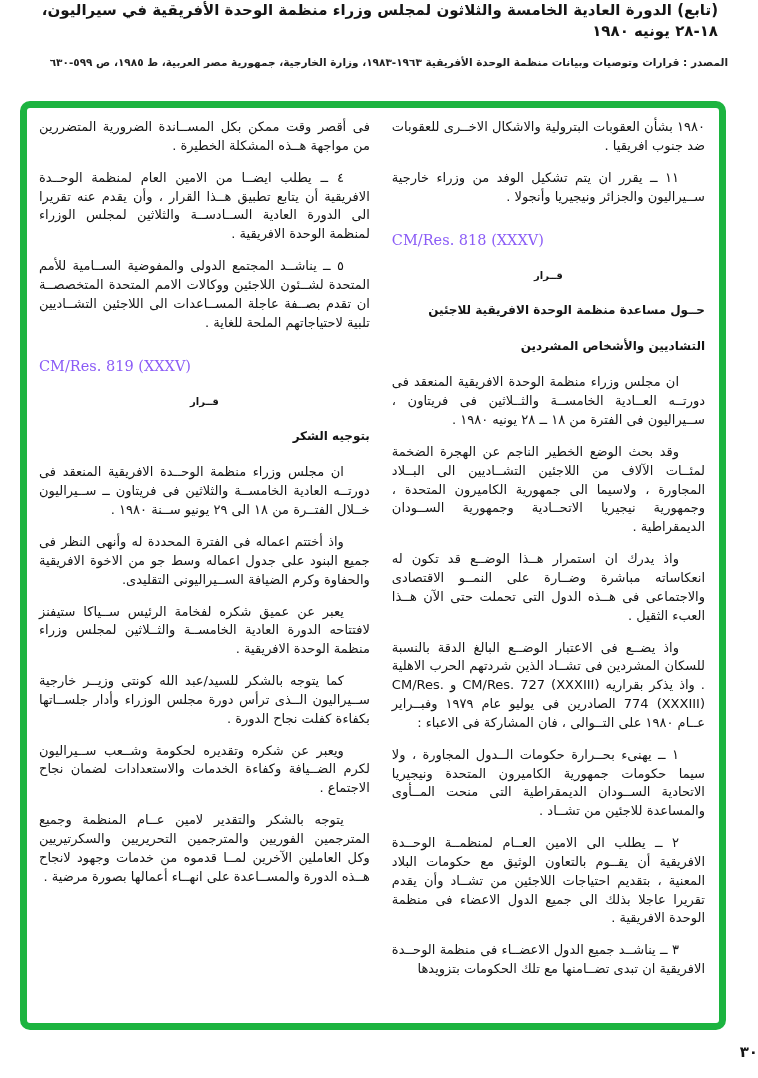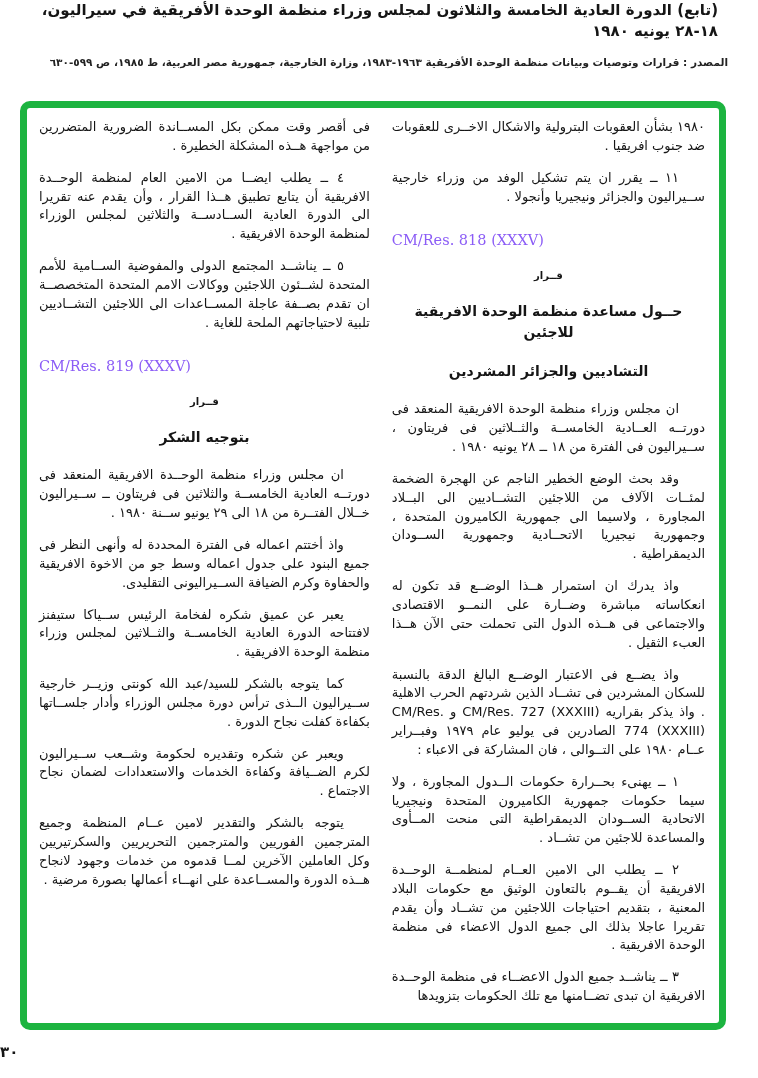--- a/index.html
+++ b/index.html
@@ -50,47 +50,47 @@
     direction:ltr; text-align:left;
     font-family:"DejaVu Serif","Liberation Serif",serif;
     font-size:14.5px; color:#8b5cf6;
     margin:26px 0 22px 0;
   }
   .h-qarar{
     text-align:center; font-weight:bold; font-size:10px;
     margin:4px 0 20px 0;
   }
   .h-sub{
-    text-align:center; font-weight:bold; font-size:14px;
+    text-align:right; font-weight:bold; font-size:12px;
     margin:12px 0 18px 0; line-height:1.5;
   }
   
   .page-number{
-    position:absolute; left:0; right:15px; top:1043px;
-    text-align:left; font-size:15px; font-weight:bold;
+    position:absolute; left:0; right:0; top:1043px;
+    text-align:right; font-size:15px; font-weight:bold;
   }
 </style>
 </head>
 <body>
 
 <div class="header">
   <div class="header-line1">(تابع) الدورة العادية الخامسة والثلاثون لمجلس وزراء منظمة الوحدة الأفريقية في سيراليون، ١٨-٢٨ يونيه ١٩٨٠</div>
   <div class="header-line2">المصدر : قرارات وتوصيات وبيانات منظمة الوحدة الأفريقية ١٩٦٣-١٩٨٣، وزارة الخارجية، جمهورية مصر العربية، ط ١٩٨٥، ص ٥٩٩-٦٣٠</div>
 </div>
 
 <div class="sheet">
   <div class="columns">
 
     <div class="col col-right">
       <p class="para para-flush">١٩٨٠ بشأن العقوبات البترولية والاشكال الاخــرى للعقوبات ضد جنوب افريقيا .</p>
       <p class="para">١١ ــ يقرر ان يتم تشكيل الوفد من وزراء خارجية ســيراليون والجزائر ونيجيريا وأنجولا .</p>
       <div class="ref">CM/Res. 818 (XXXV)</div>
       <div class="h-qarar">قــرار</div>
       <div class="h-sub">حــول مساعدة منظمة الوحدة الافريقية للاجئين</div>
-      <div class="h-sub">التشاديين والجزائر المشردين</div>
+      <div class="h-sub">التشاديين والأشخاص المشردين</div>
       <p class="para">ان مجلس وزراء منظمة الوحدة الافريقية المنعقد فى دورتــه العــادية الخامســة والثــلاثين فى فريتاون ، ســيراليون فى الفترة من ١٨ ــ ٢٨ يونيه ١٩٨٠ .</p>
       <p class="para">وقد بحث الوضع الخطير الناجم عن الهجرة الضخمة لمئــات الآلاف من اللاجئين التشــاديين الى البــلاد المجاورة ، ولاسيما الى جمهورية الكاميرون المتحدة ، وجمهورية نيجيريا الاتحــادية وجمهورية الســودان الديمقراطية .</p>
       <p class="para">واذ يدرك ان استمرار هــذا الوضــع قد تكون له انعكاساته مباشرة وضــارة على النمــو الاقتصادى والاجتماعى فى هــذه الدول التى تحملت حتى الآن هــذا العبء الثقيل .</p>
       <p class="para">واذ يضــع فى الاعتبار الوضــع البالغ الدقة بالنسبة للسكان المشردين فى تشــاد الذين شردتهم الحرب الاهلية . واذ يذكر بقراريه CM/Res. 727 (XXXIII) و CM/Res. 774 (XXXIII) الصادرين فى يوليو عام ١٩٧٩ وفبــراير عــام ١٩٨٠ على التــوالى ، فان المشاركة فى الاعباء :</p>
       <p class="para">١ ــ يهنىء بحــرارة حكومات الــدول المجاورة ، ولا سيما حكومات جمهورية الكاميرون المتحدة ونيجيريا الاتحادية الســودان الديمقراطية التى منحت المــأوى والمساعدة للاجئين من تشــاد .</p>
       <p class="para">٢ ــ يطلب الى الامين العــام لمنظمــة الوحــدة الافريقية أن يقــوم بالتعاون الوثيق مع حكومات البلاد المعنية ، بتقديم احتياجات اللاجئين من تشــاد وأن يقدم تقريرا عاجلا بذلك الى جميع الدول الاعضاء فى منظمة الوحدة الافريقية .</p>
       <p class="para">٣ ــ يناشــد جميع الدول الاعضــاء فى منظمة الوحــدة الافريقية ان تبدى تضــامنها مع تلك الحكومات بتزويدها</p>
     </div>
 
     <div class="col col-left">

